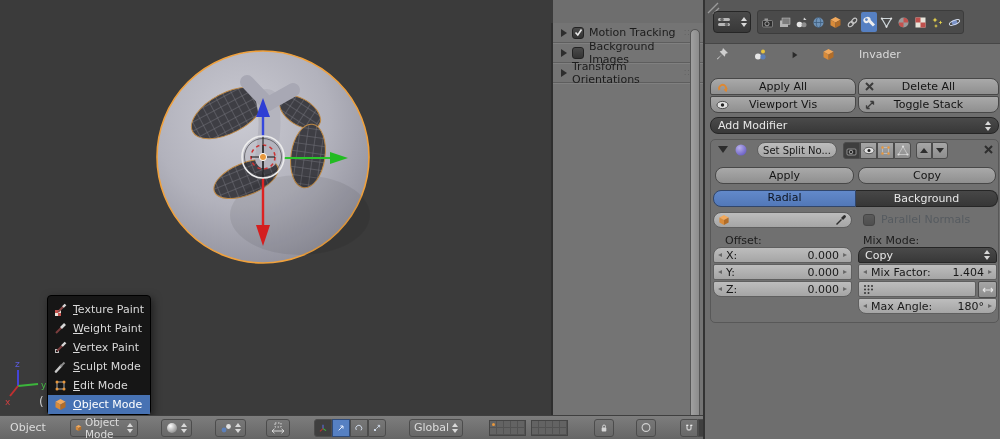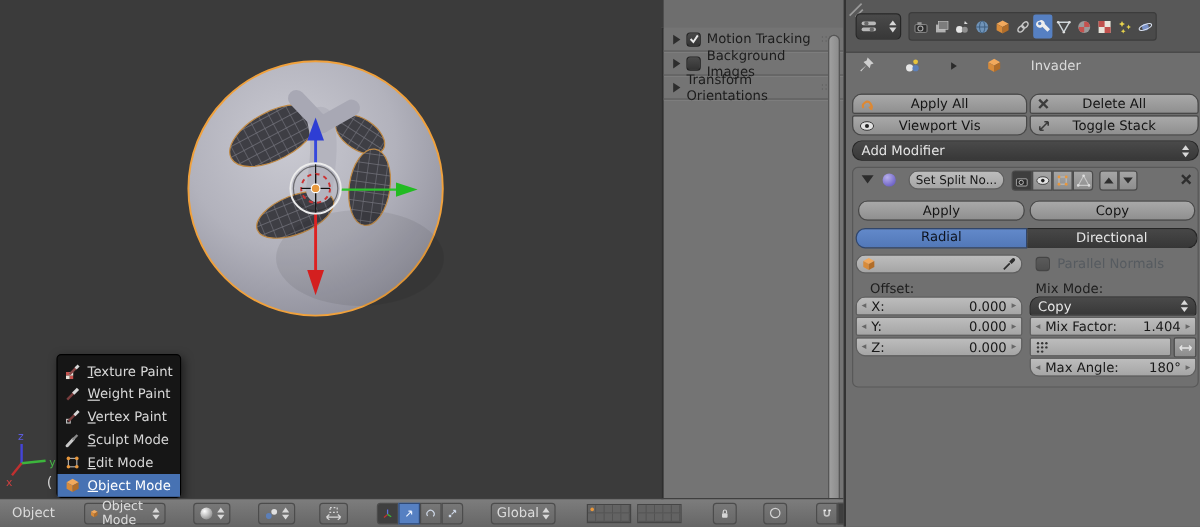--- a/index.html
+++ b/index.html
@@ -625,21 +625,21 @@
     </div>
     <div class="abs btn-light ra" style="left:147px;top:27px;width:138px;height:17px">
       <span>Copy</span>
     </div>
 
     <div class="abs" style="left:2px;top:50px;width:285px;height:17px;display:flex">
       <div class="seltext" style="flex:1;background:linear-gradient(#6289ca,#53210%);background:linear-gradient(#6289ca,#5278b8);border:1px solid #31466b;border-radius:8px 0 0 8px;display:flex;align-items:flex-start;justify-content:center">
         <span>Radial</span>
       </div>
       <div style="flex:1;background:linear-gradient(#474747,#373737);border:1px solid #262626;border-left:none;border-radius:0 8px 8px 0;display:flex;align-items:center;justify-content:center;color:#e8e8e8">
-        <span>Directional</span>
+        <span>Background</span>
       </div>
     </div>
 
     <div class="abs nfield ra" style="left:2px;top:72px;width:139px;height:16px">
       <svg width="12" height="12" viewBox="0 0 13 13">
         <polygon points="6.5,1 11.5,3.8 6.5,6.6 1.5,3.8" fill="#f2a95c"></polygon>
         <polygon points="1.5,3.8 6.5,6.6 6.5,12 1.5,9.2" fill="#d88b3a"></polygon>
         <polygon points="11.5,3.8 6.5,6.6 6.5,12 11.5,9.2" fill="#b26d28"></polygon>
       </svg>
       <span class="val"></span>

